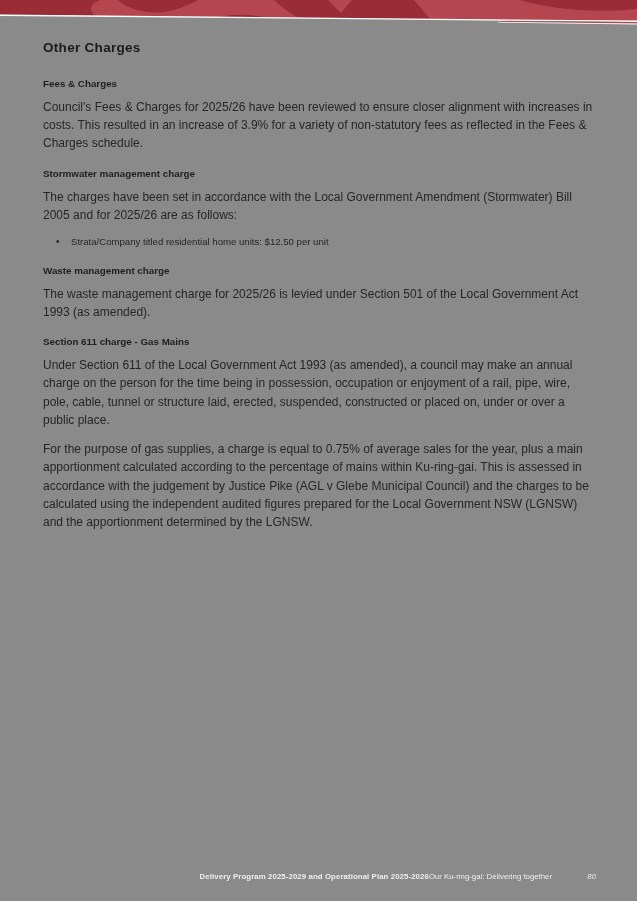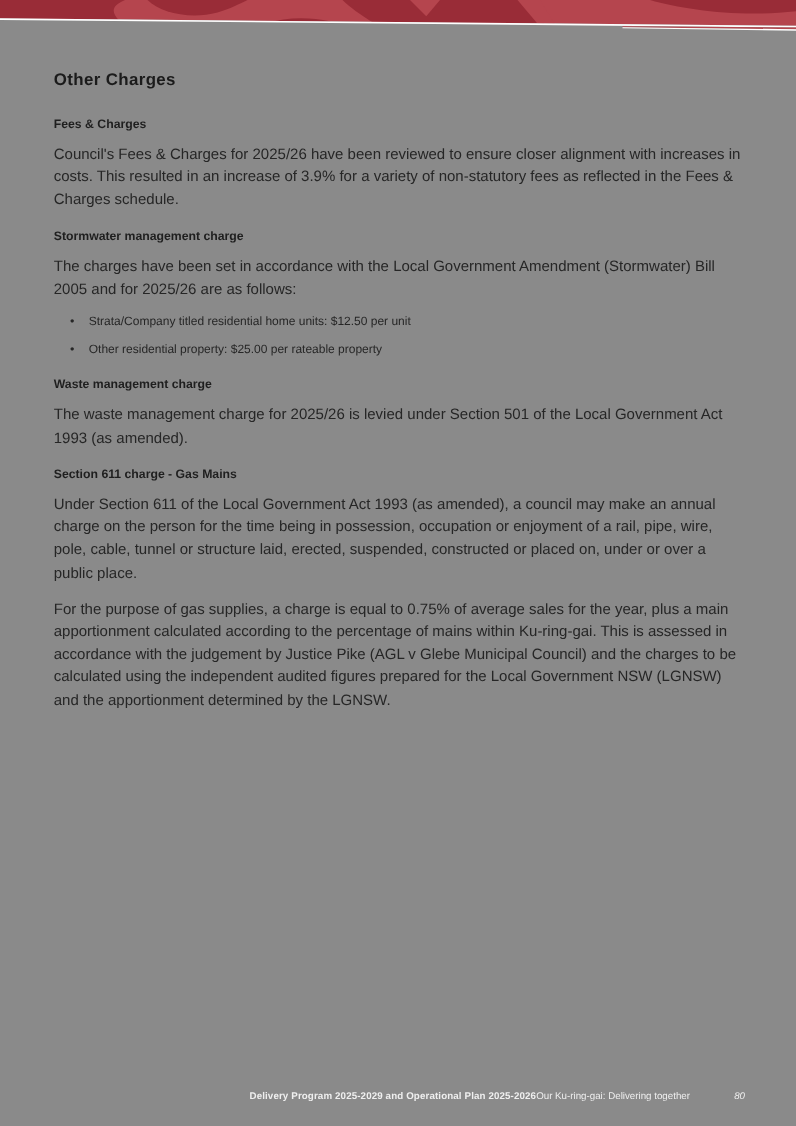--- a/index.html
+++ b/index.html
@@ -20,21 +20,21 @@
     position: absolute;
     top: 0;
     left: 0;
     width: 637px;
     height: 26px;
     display: block;
   }
   .content {
     position: absolute;
     left: 43px;
-    top: 56px;
+    top: 40px;
     width: 553px;
     color: #262626;
   }
   .content h1 {
     font-size: 13.5px;
     font-weight: bold;
     color: #1b1b1b;
     letter-spacing: 0.3px;
     margin: 0 0 23px 0;
   }
@@ -125,21 +125,20 @@
     <h1>Other Charges</h1>
 
     <h2>Fees &amp; Charges</h2>
     <p>Council's Fees &amp; Charges for 2025/26 have been reviewed to ensure closer alignment with increases in costs. This resulted in an increase of 3.9% for a variety of non-statutory fees as reflected in the Fees &amp; Charges schedule.</p>
 
     <h2>Stormwater management charge</h2>
     <p>The charges have been set in accordance with the Local Government Amendment (Stormwater) Bill 2005 and for 2025/26 are as follows:</p>
 
     <ul>
       <li>Strata/Company titled residential home units: $12.50 per unit</li>
-      <li>Other residential property: $25.00 per rateable property</li>
     </ul>
 
     <h2>Waste management charge</h2>
     <p>The waste management charge for 2025/26 is levied under Section 501 of the Local Government Act 1993 (as amended).</p>
 
     <h2>Section 611 charge - Gas Mains</h2>
     <p>Under Section 611 of the Local Government Act 1993 (as amended), a council may make an annual charge on the person for the time being in possession, occupation or enjoyment of a rail, pipe, wire, pole, cable, tunnel or structure laid, erected, suspended, constructed or placed on, under or over a public place.</p>
     <p>For the purpose of gas supplies, a charge is equal to 0.75% of average sales for the year, plus a main apportionment calculated according to the percentage of mains within Ku-ring-gai. This is assessed in accordance with the judgement by Justice Pike (AGL v Glebe Municipal Council) and the charges to be calculated using the independent audited figures prepared for the Local Government NSW (LGNSW) and the apportionment determined by the LGNSW.</p>
 
   </main>

